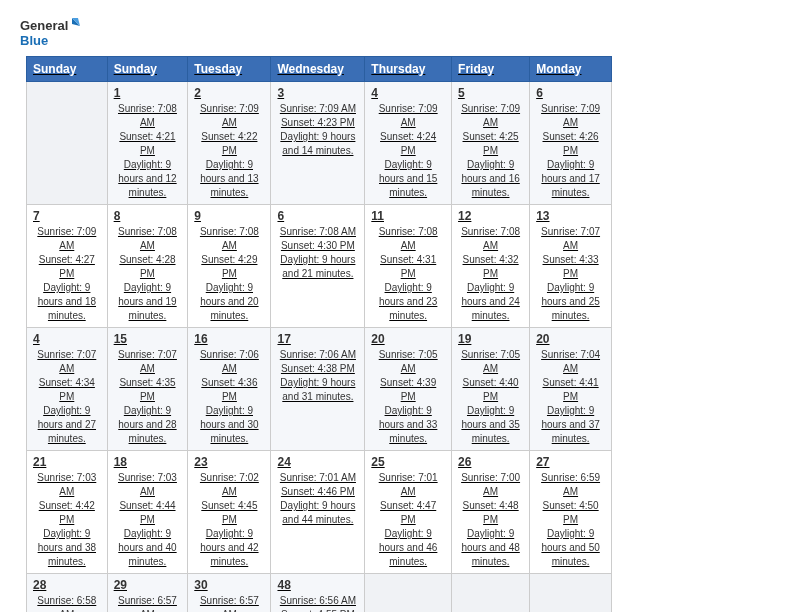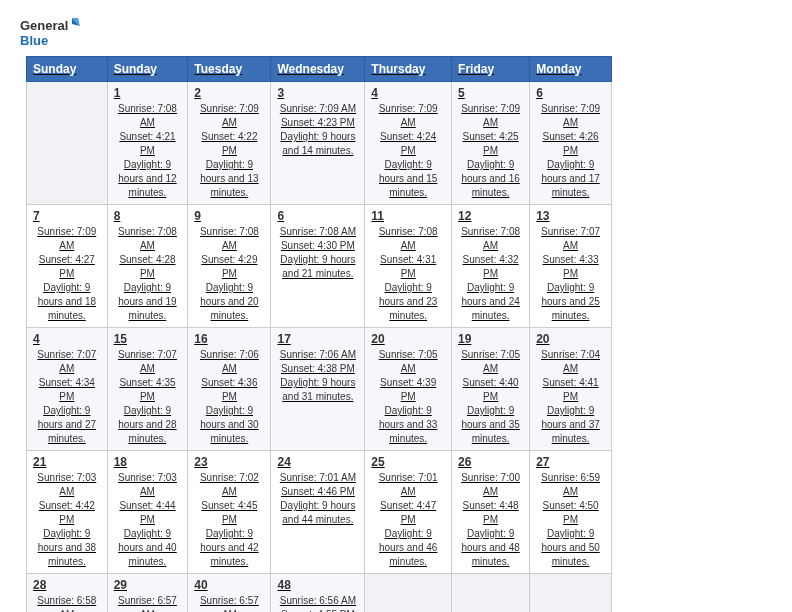--- a/index.html
+++ b/index.html
@@ -238,21 +238,21 @@
         <tr>
           <td>
             <div class="day-num">28</div>
             <div class="day-info">Sunrise: 6:58 AM<br>Sunset: 4:51 PM<br>Daylight: 9 hours and 52 minutes.</div>
           </td>
           <td>
             <div class="day-num">29</div>
             <div class="day-info">Sunrise: 6:57 AM<br>Sunset: 4:52 PM<br>Daylight: 9 hours and 54 minutes.</div>
           </td>
           <td>
-            <div class="day-num">40</div>
+            <div class="day-num">30</div>
             <div class="day-info">Sunrise: 6:57 AM<br>Sunset: 4:53 PM<br>Daylight: 9 hours and 56 minutes.</div>
           </td>
           <td>
             <div class="day-num">48</div>
             <div class="day-info">Sunrise: 6:56 AM<br>Sunset: 4:55 PM<br>Daylight: 9 hours and 59 minutes.</div>
           </td>
           <td class="empty-cell"></td>
           <td class="empty-cell"></td>
           <td class="empty-cell"></td>
         </tr>

